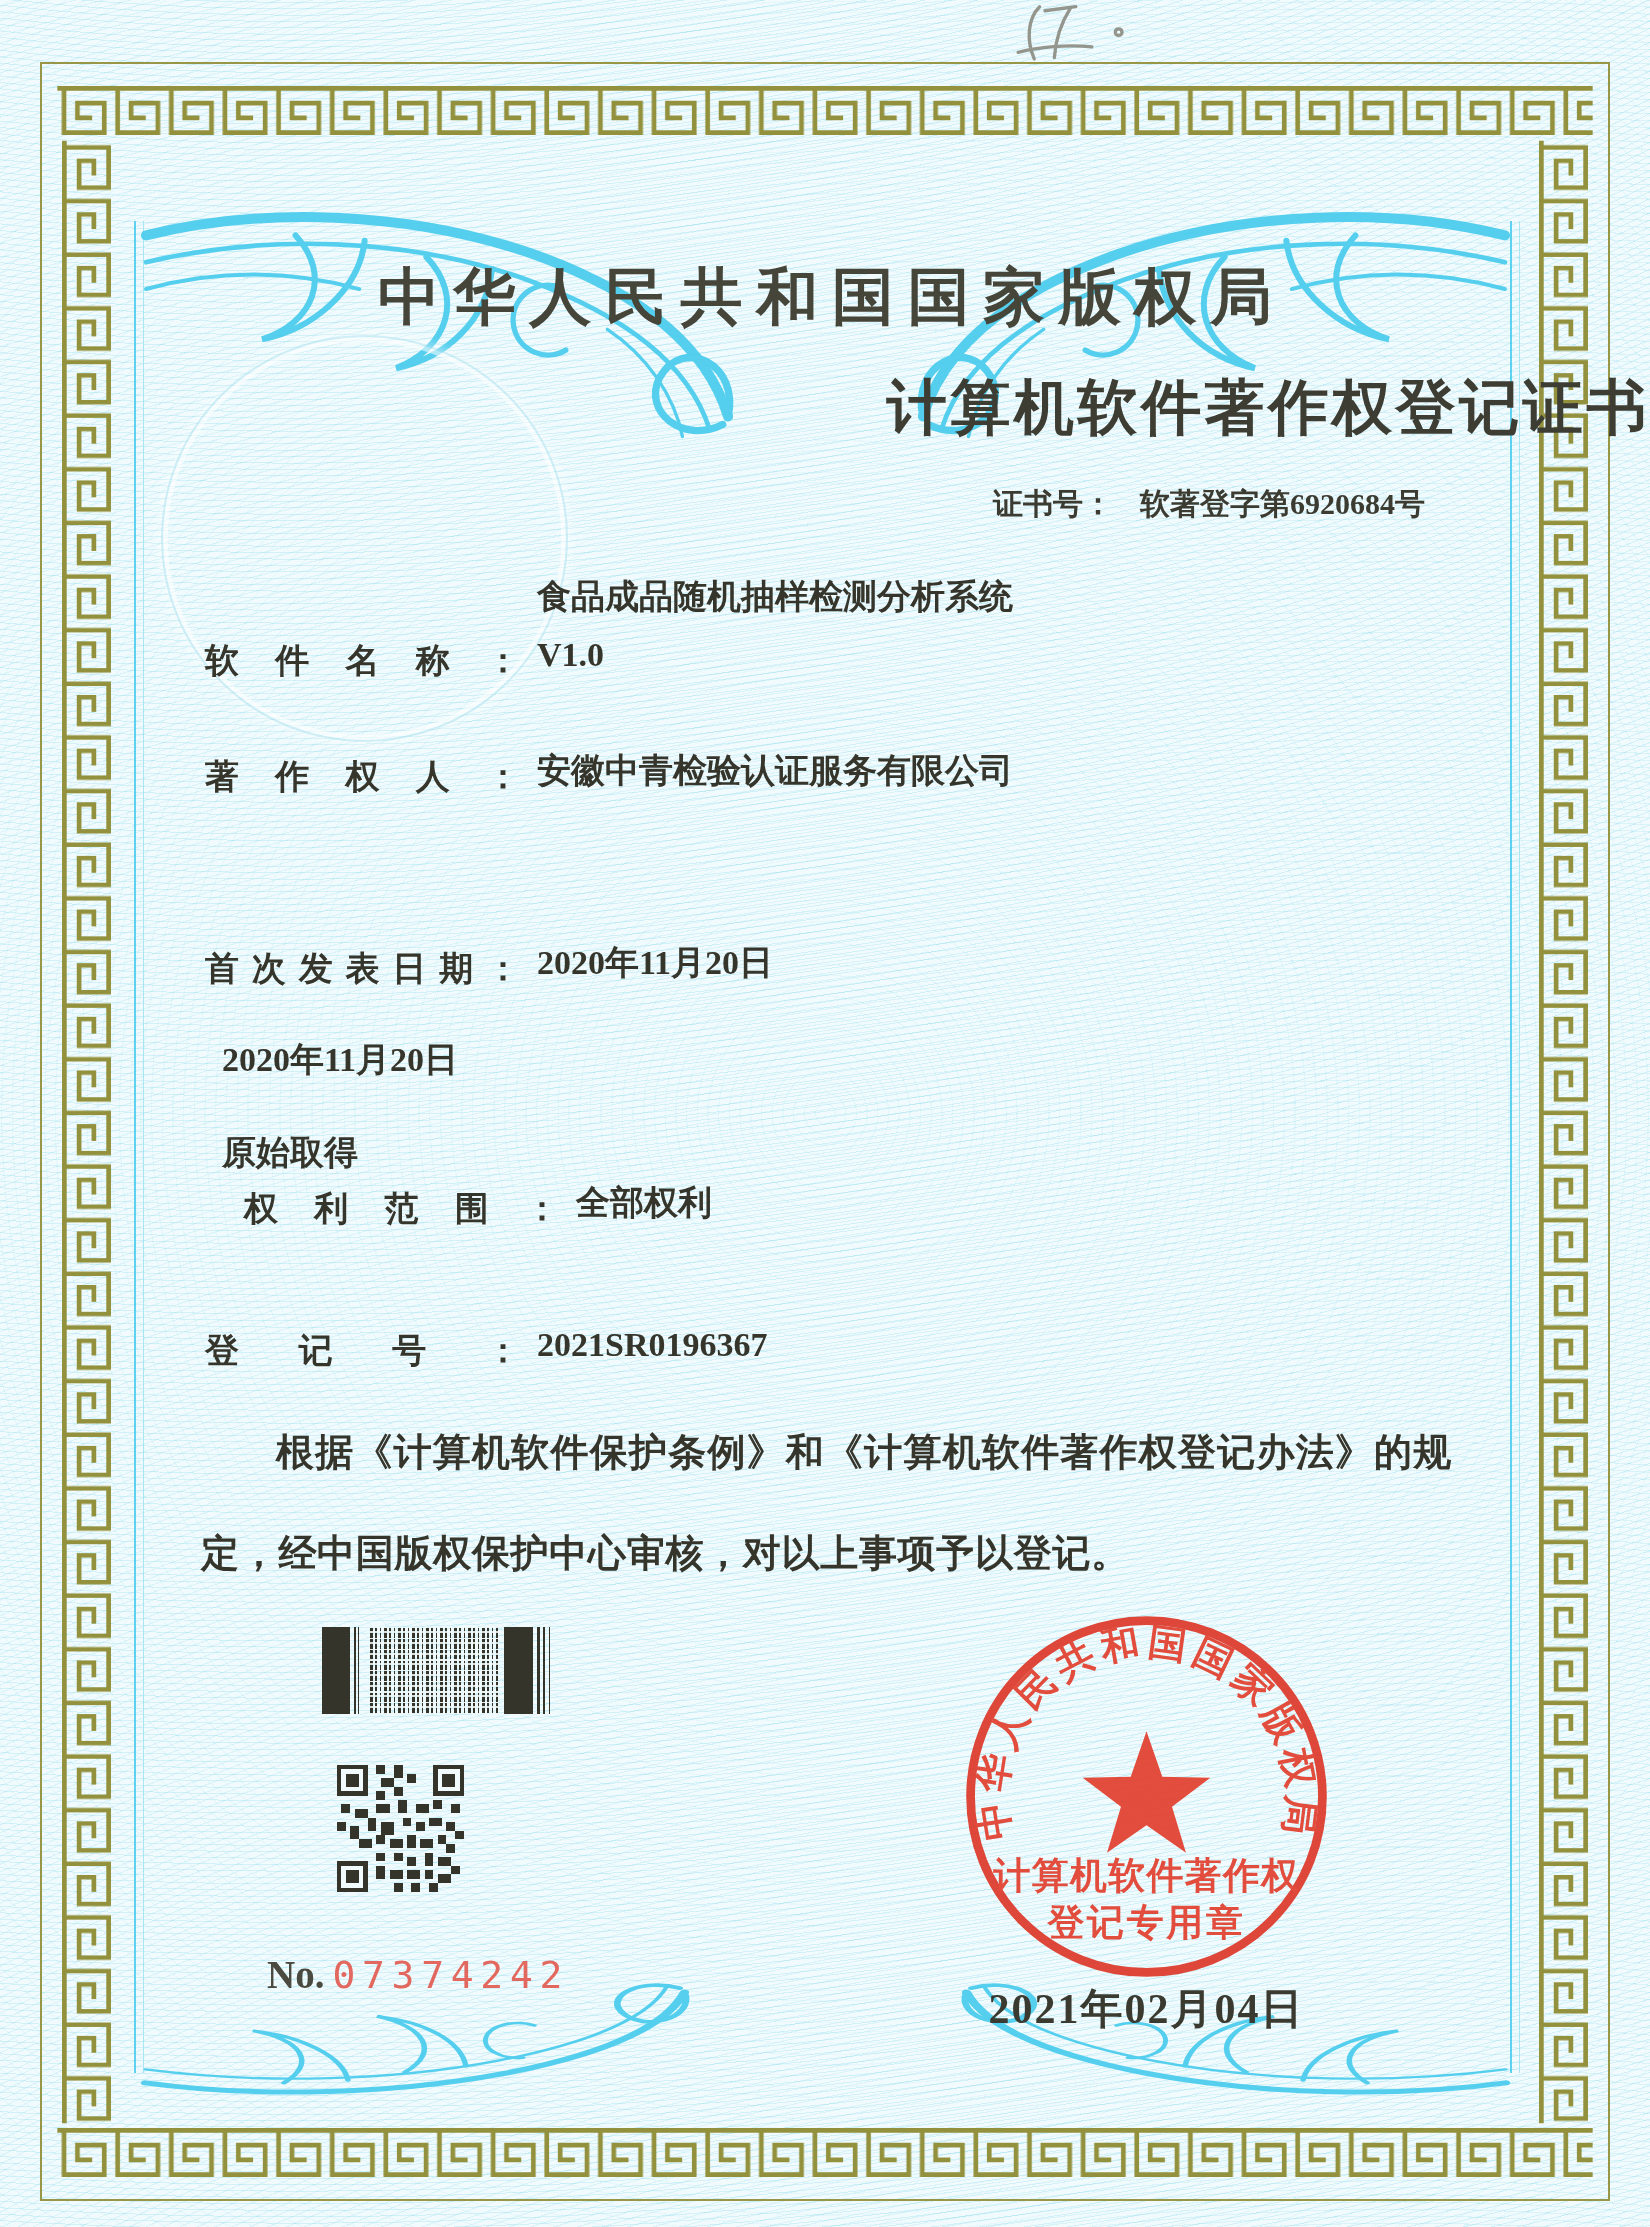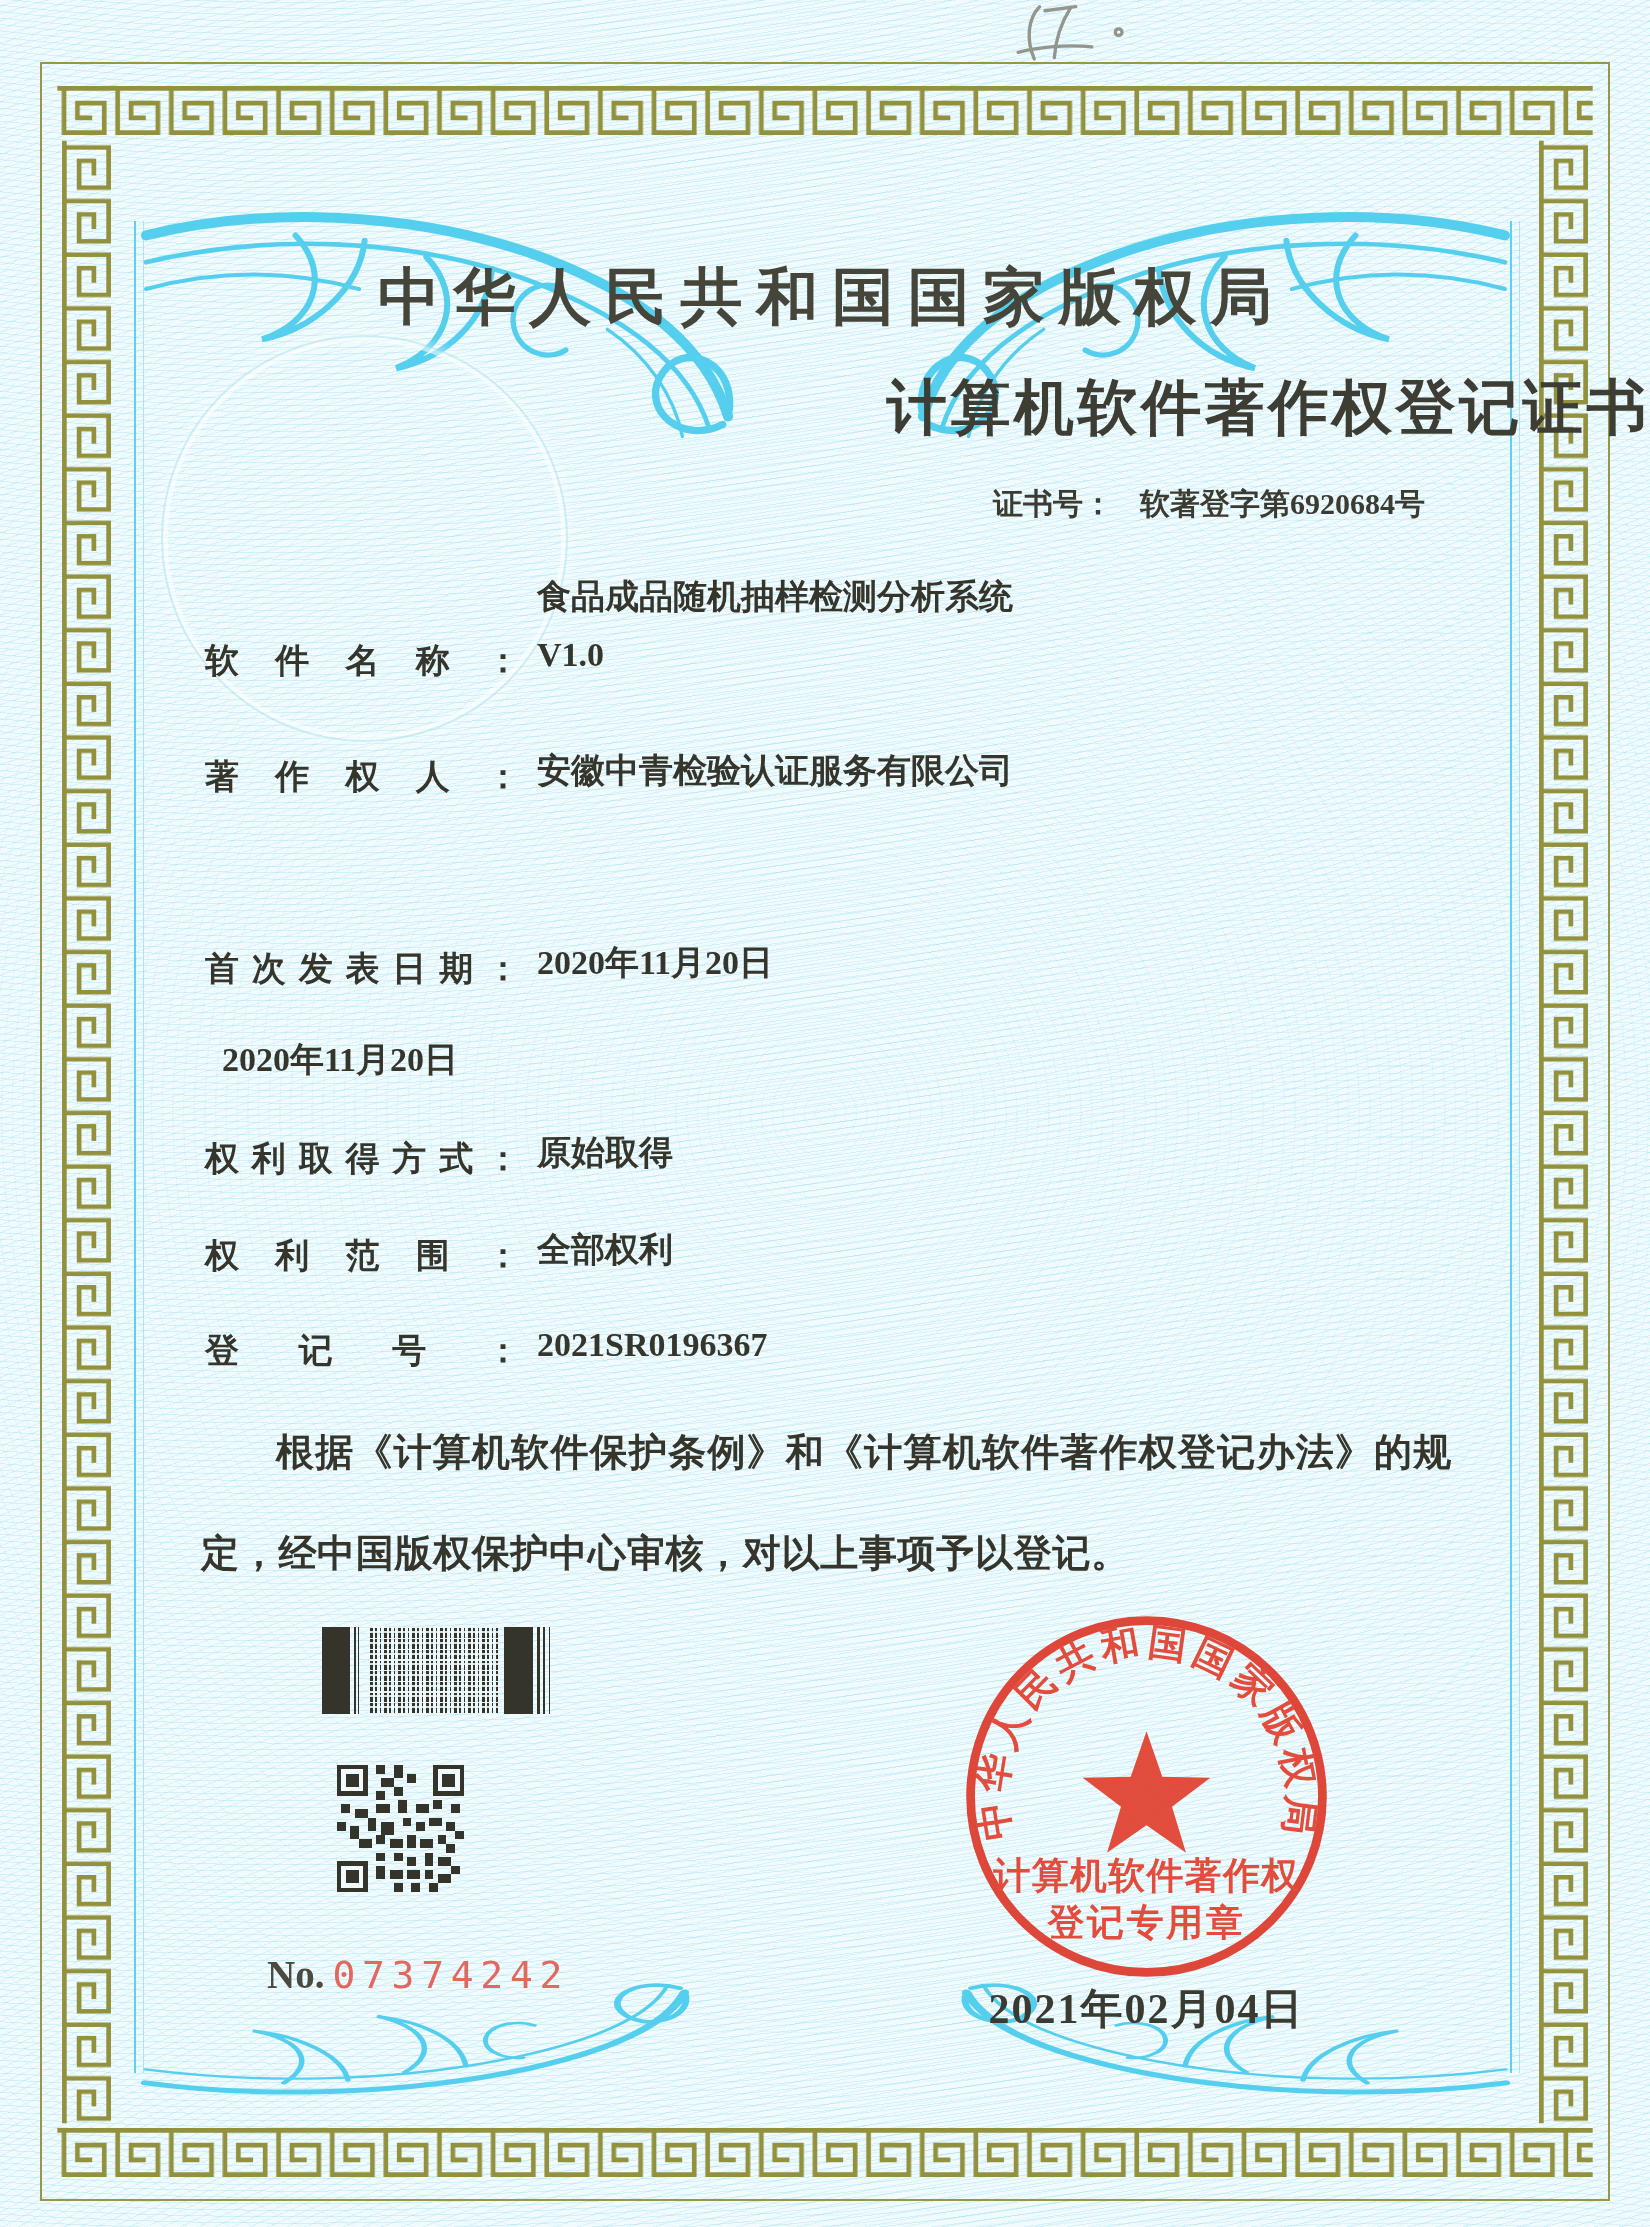--- a/index.html
+++ b/index.html
@@ -29,21 +29,21 @@
   .authority{left:0; top:255px; width:100%; text-align:center; font-size:62px; font-weight:700;
     letter-spacing:.22em; text-indent:.22em; color:#45453a;}
   .cert-title{left:0; top:368px; width:100%; text-align:right; font-size:60px; font-weight:700;
     letter-spacing:.06em; text-indent:.06em; color:#3d3d33;}
   .certno{left:993px; top:484px; font-size:30px; font-weight:600; display:flex; gap:27px; color:#3b3b32;}
   
   .row{left:205px; display:flex; align-items:flex-end; font-size:34px; font-weight:700; color:#35352c;}
   .row .lbl{width:315px; text-align:justify; text-align-last:justify; flex:none;}
   .row .val{margin-left:17px; line-height:58px;}
   .r1{top:568px;} .r2{top:742px;} .r3{top:934px;} .r4{top:1031px;}
-  .r5{top:1124px;} .r6{top:1221px;} .r7{top:1316px;}
+  .r5{top:1124px;} .r6{top:1174px;margin-left:39px;} .r7{top:1316px;}
   
   .statement{left:201px; top:1402px; width:1251px; font-size:38px; font-weight:600;
     line-height:101px; letter-spacing:0.7px; text-align:justify; text-indent:75px; color:#35352c;}
   
   .barcode{left:322px; top:1627px; width:235px; height:87px; display:flex;}
   .bc-a{width:28px; background:#34342b;}
   .bc-b{width:10.7px; margin-left:4px; background:repeating-linear-gradient(90deg,#34342b 0 2px,transparent 2px 4px,#34342b 4px 5.4px,transparent 5.4px 10.7px);}
   .bc-c{flex:1; margin-left:5.4px; background-image:
       repeating-linear-gradient(0deg, rgba(241,251,253,.95) 0 1.3px, transparent 1.3px 6px, rgba(241,251,253,.85) 6px 8px, transparent 8px 10.7px),
       repeating-linear-gradient(90deg, #34342b 0 3.4px, transparent 3.4px 5.4px, #34342b 5.4px 6.7px, transparent 6.7px 10px, #34342b 10px 10.7px, transparent 10.7px 14px);}
@@ -170,21 +170,20 @@
     <span class="val">安徽中青检验认证服务有限公司</span>
   </div>
   <div class="abs row r3">
     <span class="lbl">首次发表日期：</span>
     <span class="val">2020年11月20日</span>
   </div>
   <div class="abs row r4">
     <span class="val">2020年11月20日</span>
   </div>
   <div class="abs row r5">
-    <span class="lbl">权利取得方式：</span>
     <span class="val">原始取得</span>
   </div>
   <div class="abs row r6">
     <span class="lbl">权利范围：</span>
     <span class="val">全部权利</span>
   </div>
   <div class="abs row r7">
     <span class="lbl">登记号：</span>
     <span class="val">2021SR0196367</span>
   </div>

